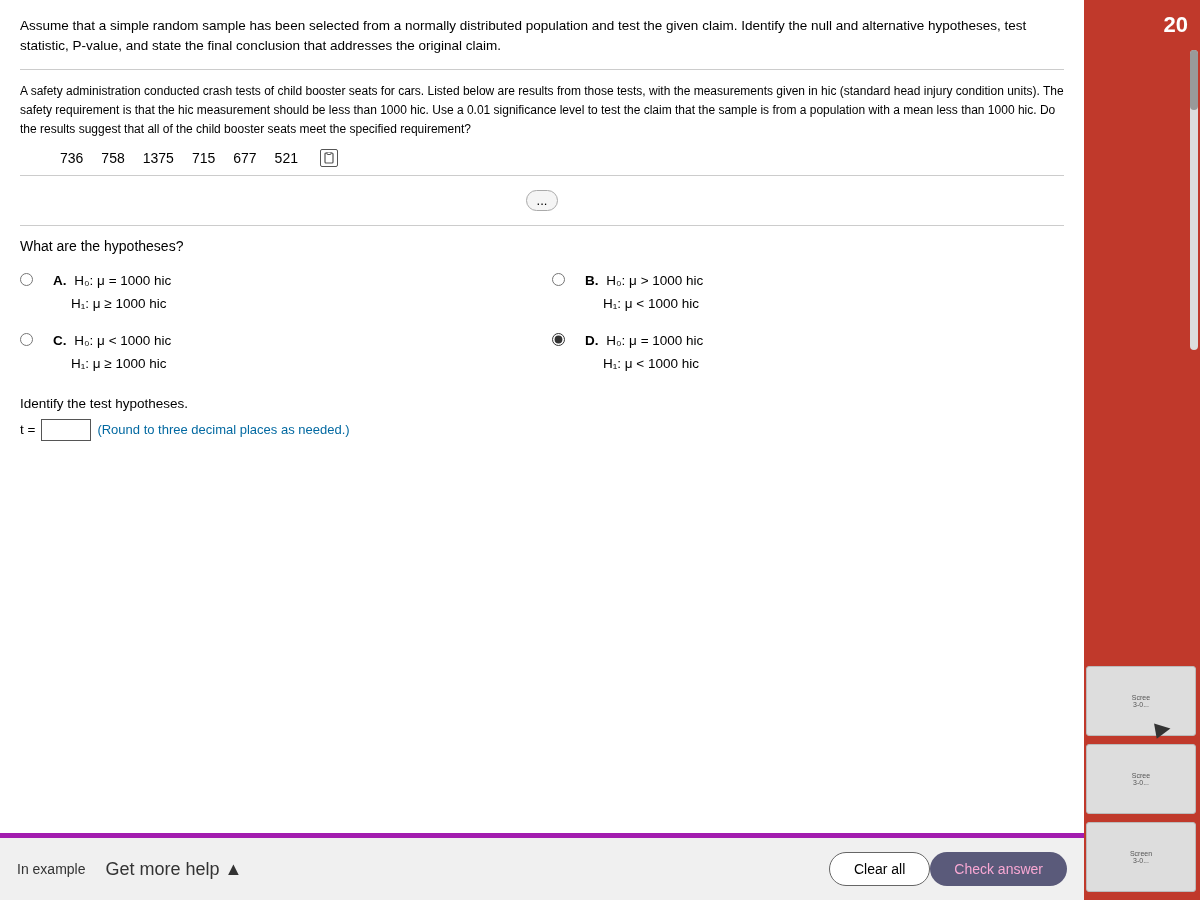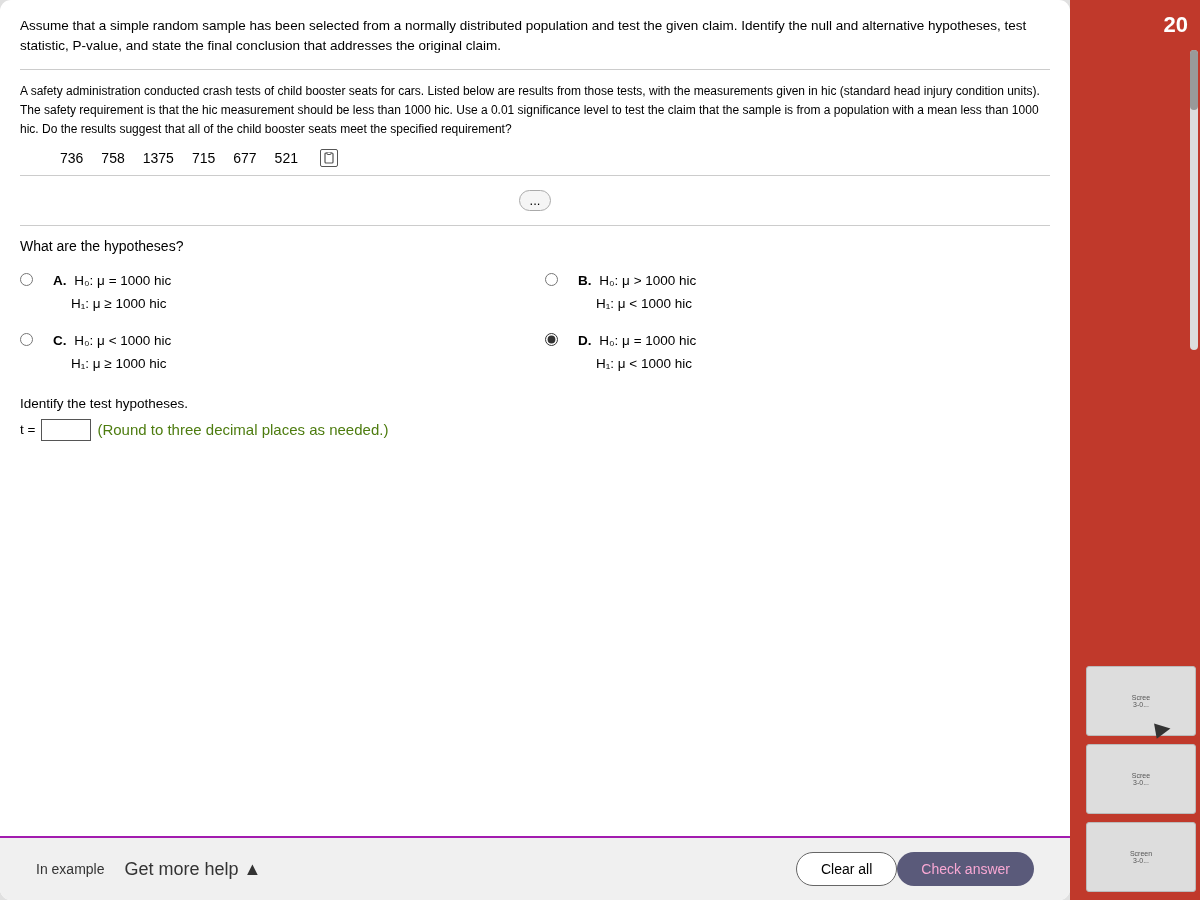--- a/index.html
+++ b/index.html
@@ -12,21 +12,20 @@
       overflow: hidden;
       display: flex;
     }
 
     .main-content {
       flex: 1;
       background: #fff;
       display: flex;
       flex-direction: column;
       overflow: hidden;
-      border-radius: 11px;
     }
 
     .question-area {
       flex: 1;
       padding: 16px 20px;
       overflow-y: auto;
     }
 
     .intro-paragraph {
       font-size: 13.5px;
@@ -150,28 +149,28 @@
     .t-input {
       width: 50px;
       height: 22px;
       border: 1.5px solid #555;
       font-size: 13px;
       text-align: center;
       padding: 0 2px;
     }
 
     .round-note {
-      font-size: 15px;
-      color: #4d7c0f;
+      font-size: 13px;
+      color: #0369a1;
     }
 
     .bottom-bar {
       background: #f0f0f0;
-      border-top: 2px solid #a21caf;
-      padding: 14px 36px;
+      border-top: 5px solid #a21caf;
+      padding: 14px 17px;
       display: flex;
       align-items: center;
       justify-content: space-between;
     }
 
     .bottom-left {
       display: flex;
       align-items: center;
       gap: 20px;
     }
@@ -215,21 +214,21 @@
       border: none;
       border-radius: 20px;
       padding: 8px 24px;
       font-size: 14px;
       background: #5a5a7a;
       color: #f9a8d4;
       cursor: pointer;
     }
 
     .side-panel {
-      width: 130px;
+      width: 116px;
       background: #c0392b;
       display: flex;
       flex-direction: column;
       align-items: flex-end;
       padding: 8px 4px;
       gap: 8px;
       position: relative;
     }
 
     .side-panel-number {

